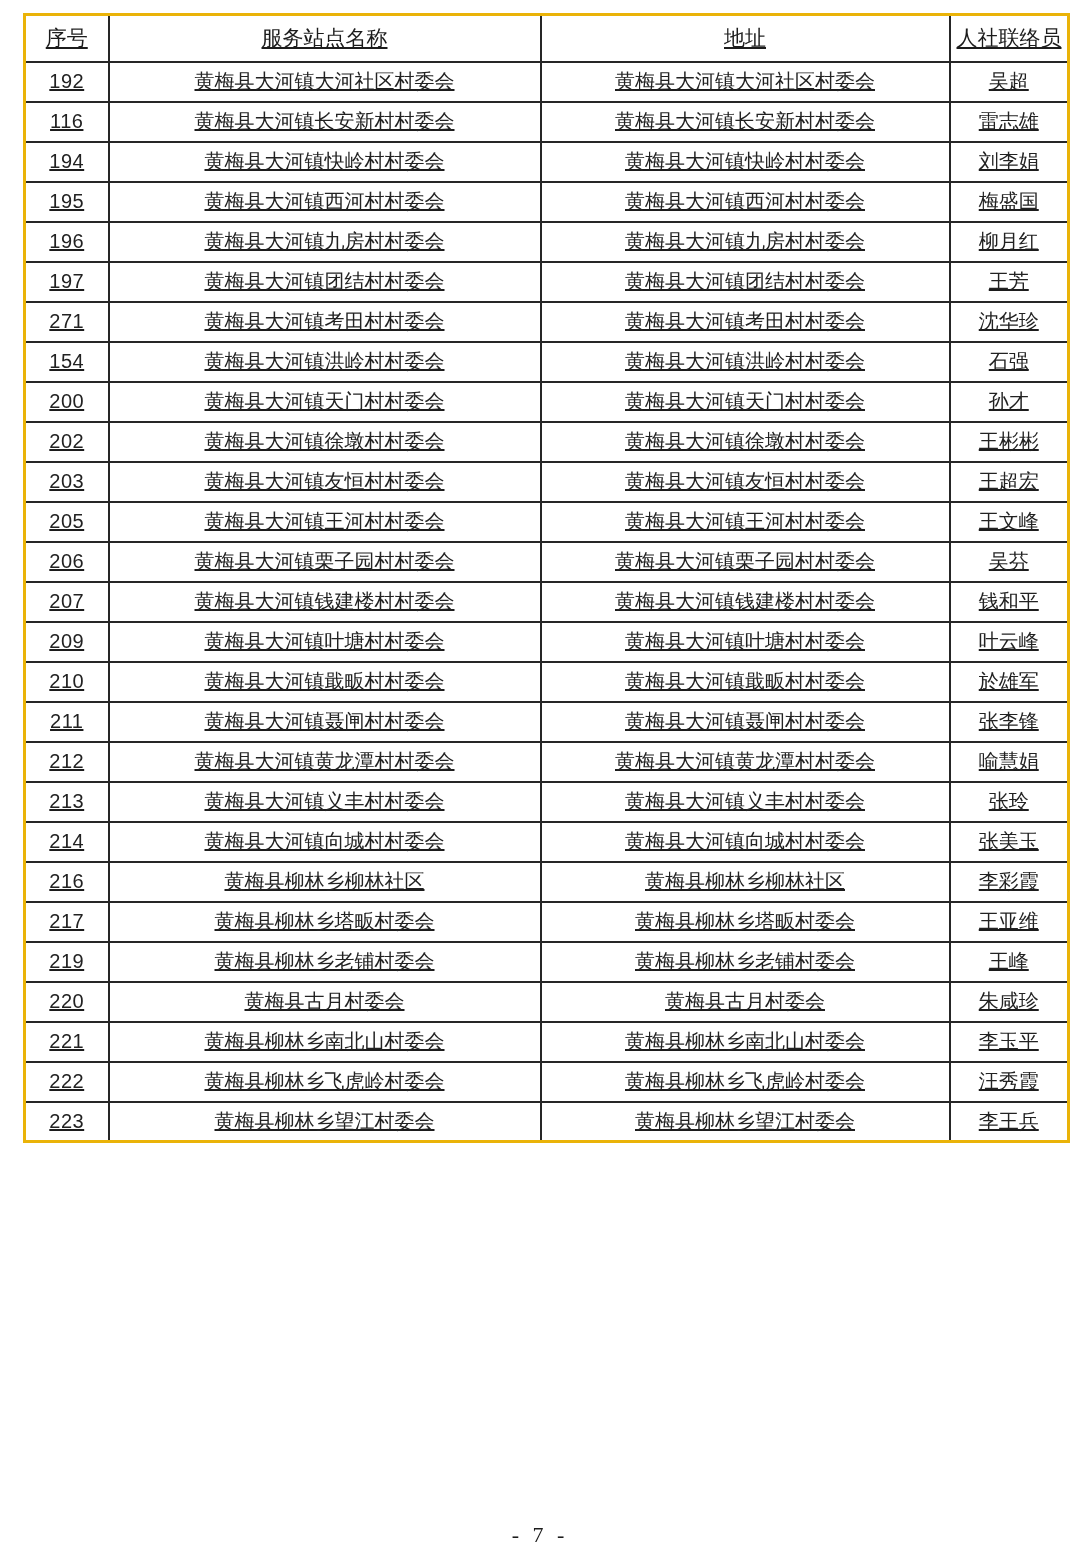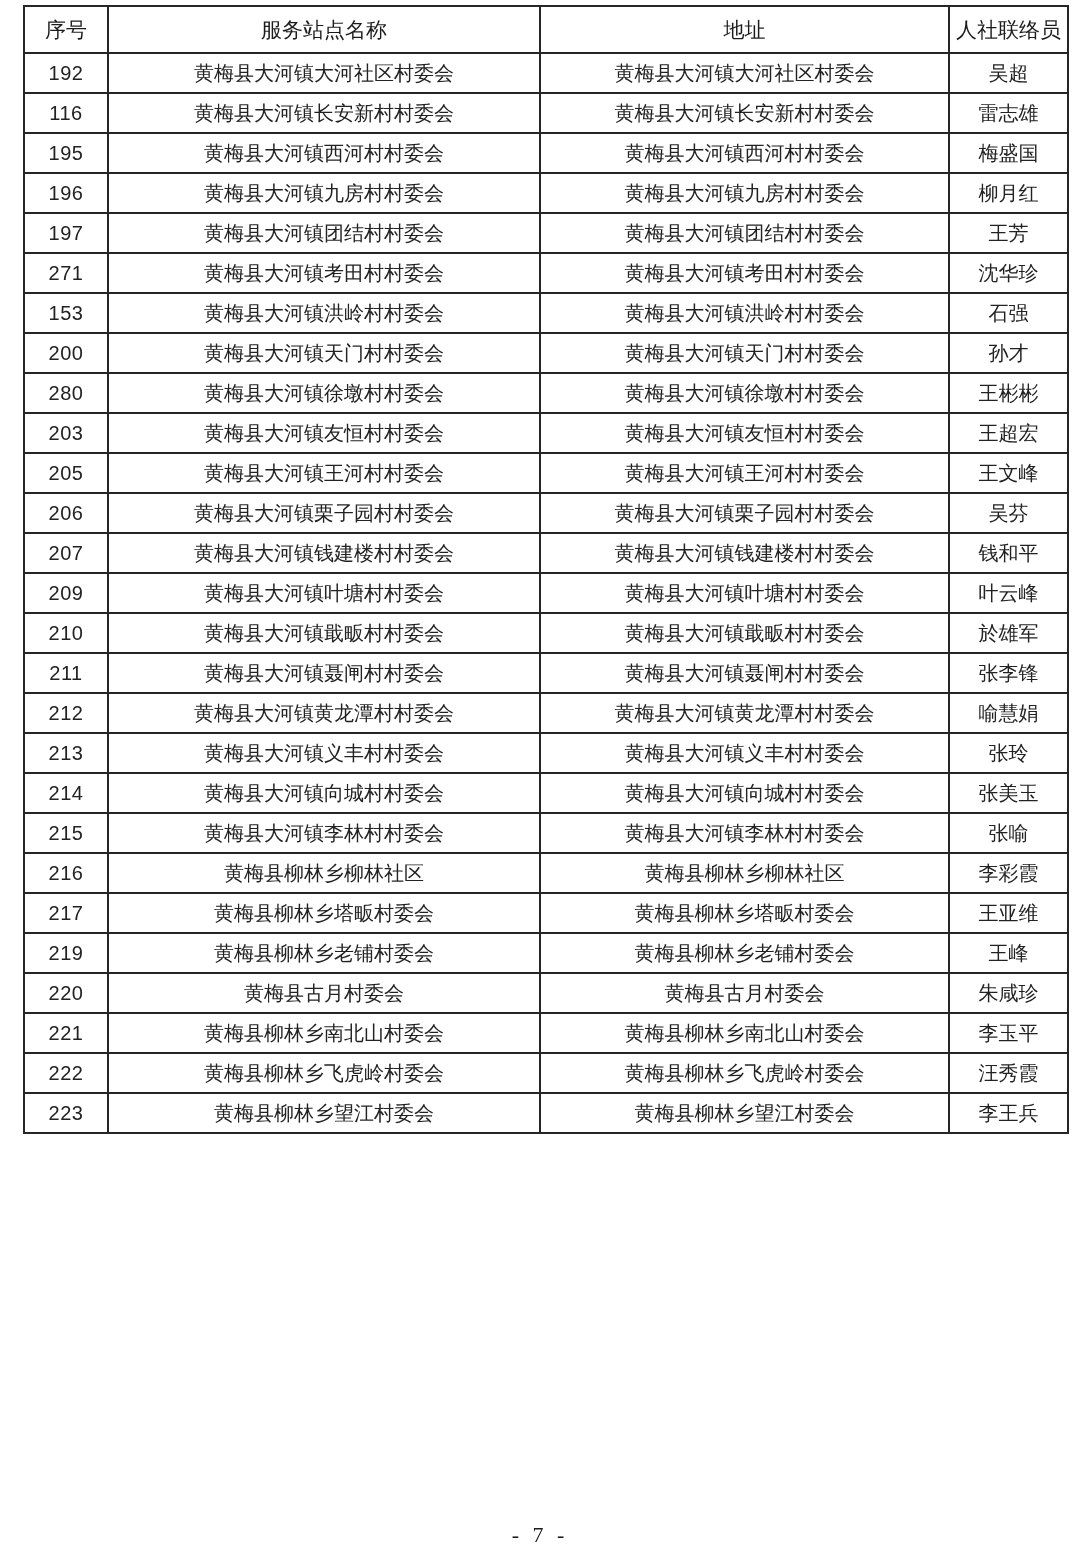--- a/index.html
+++ b/index.html
@@ -12,25 +12,26 @@
     width: 1080px;
     height: 1558px;
     background: #ffffff;
     font-family: "Liberation Sans", "DejaVu Sans", sans-serif;
     color: #1c1c1c;
     overflow: hidden;
   }
   table.station-table {
     position: absolute;
     left: 23px;
-    top: 5px;
+    top: 13px;
     width: 1044px;
     border-collapse: collapse;
     table-layout: fixed;
-    border: 1px solid #eab308;
+    border: 3px solid #eab308;
+    text-decoration: underline;
   }
   table.station-table col.c-no      { width: 84px;  }
   table.station-table col.c-name    { width: 432px; }
   table.station-table col.c-address { width: 409px; }
   table.station-table col.c-liaison { width: 119px; }
 
   table.station-table th,
   table.station-table td {
     border: 2px solid #262626;
     text-align: center;
@@ -96,20 +97,26 @@
       <td class="cell-address">黄梅县大河镇大河社区村委会</td>
       <td class="cell-liaison">吴超</td>
     </tr>
         <tr>
       <td class="cell-no">116</td>
       <td class="cell-name">黄梅县大河镇长安新村村委会</td>
       <td class="cell-address">黄梅县大河镇长安新村村委会</td>
       <td class="cell-liaison">雷志雄</td>
     </tr>
         <tr>
+      <td class="cell-no">194</td>
+      <td class="cell-name">黄梅县大河镇快岭村村委会</td>
+      <td class="cell-address">黄梅县大河镇快岭村村委会</td>
+      <td class="cell-liaison">刘李娟</td>
+    </tr>
+        <tr>
       <td class="cell-no">195</td>
       <td class="cell-name">黄梅县大河镇西河村村委会</td>
       <td class="cell-address">黄梅县大河镇西河村村委会</td>
       <td class="cell-liaison">梅盛国</td>
     </tr>
         <tr>
       <td class="cell-no">196</td>
       <td class="cell-name">黄梅县大河镇九房村村委会</td>
       <td class="cell-address">黄梅县大河镇九房村村委会</td>
       <td class="cell-liaison">柳月红</td>
@@ -120,33 +127,33 @@
       <td class="cell-address">黄梅县大河镇团结村村委会</td>
       <td class="cell-liaison">王芳</td>
     </tr>
         <tr>
       <td class="cell-no">271</td>
       <td class="cell-name">黄梅县大河镇考田村村委会</td>
       <td class="cell-address">黄梅县大河镇考田村村委会</td>
       <td class="cell-liaison">沈华珍</td>
     </tr>
         <tr>
-      <td class="cell-no">153</td>
+      <td class="cell-no">154</td>
       <td class="cell-name">黄梅县大河镇洪岭村村委会</td>
       <td class="cell-address">黄梅县大河镇洪岭村村委会</td>
       <td class="cell-liaison">石强</td>
     </tr>
         <tr>
       <td class="cell-no">200</td>
       <td class="cell-name">黄梅县大河镇天门村村委会</td>
       <td class="cell-address">黄梅县大河镇天门村村委会</td>
       <td class="cell-liaison">孙才</td>
     </tr>
         <tr>
-      <td class="cell-no">280</td>
+      <td class="cell-no">202</td>
       <td class="cell-name">黄梅县大河镇徐墩村村委会</td>
       <td class="cell-address">黄梅县大河镇徐墩村村委会</td>
       <td class="cell-liaison">王彬彬</td>
     </tr>
         <tr>
       <td class="cell-no">203</td>
       <td class="cell-name">黄梅县大河镇友恒村村委会</td>
       <td class="cell-address">黄梅县大河镇友恒村村委会</td>
       <td class="cell-liaison">王超宏</td>
     </tr>
@@ -198,26 +205,20 @@
       <td class="cell-address">黄梅县大河镇义丰村村委会</td>
       <td class="cell-liaison">张玲</td>
     </tr>
         <tr>
       <td class="cell-no">214</td>
       <td class="cell-name">黄梅县大河镇向城村村委会</td>
       <td class="cell-address">黄梅县大河镇向城村村委会</td>
       <td class="cell-liaison">张美玉</td>
     </tr>
         <tr>
-      <td class="cell-no">215</td>
-      <td class="cell-name">黄梅县大河镇李林村村委会</td>
-      <td class="cell-address">黄梅县大河镇李林村村委会</td>
-      <td class="cell-liaison">张喻</td>
-    </tr>
-        <tr>
       <td class="cell-no">216</td>
       <td class="cell-name">黄梅县柳林乡柳林社区</td>
       <td class="cell-address">黄梅县柳林乡柳林社区</td>
       <td class="cell-liaison">李彩霞</td>
     </tr>
         <tr>
       <td class="cell-no">217</td>
       <td class="cell-name">黄梅县柳林乡塔畈村委会</td>
       <td class="cell-address">黄梅县柳林乡塔畈村委会</td>
       <td class="cell-liaison">王亚维</td>

